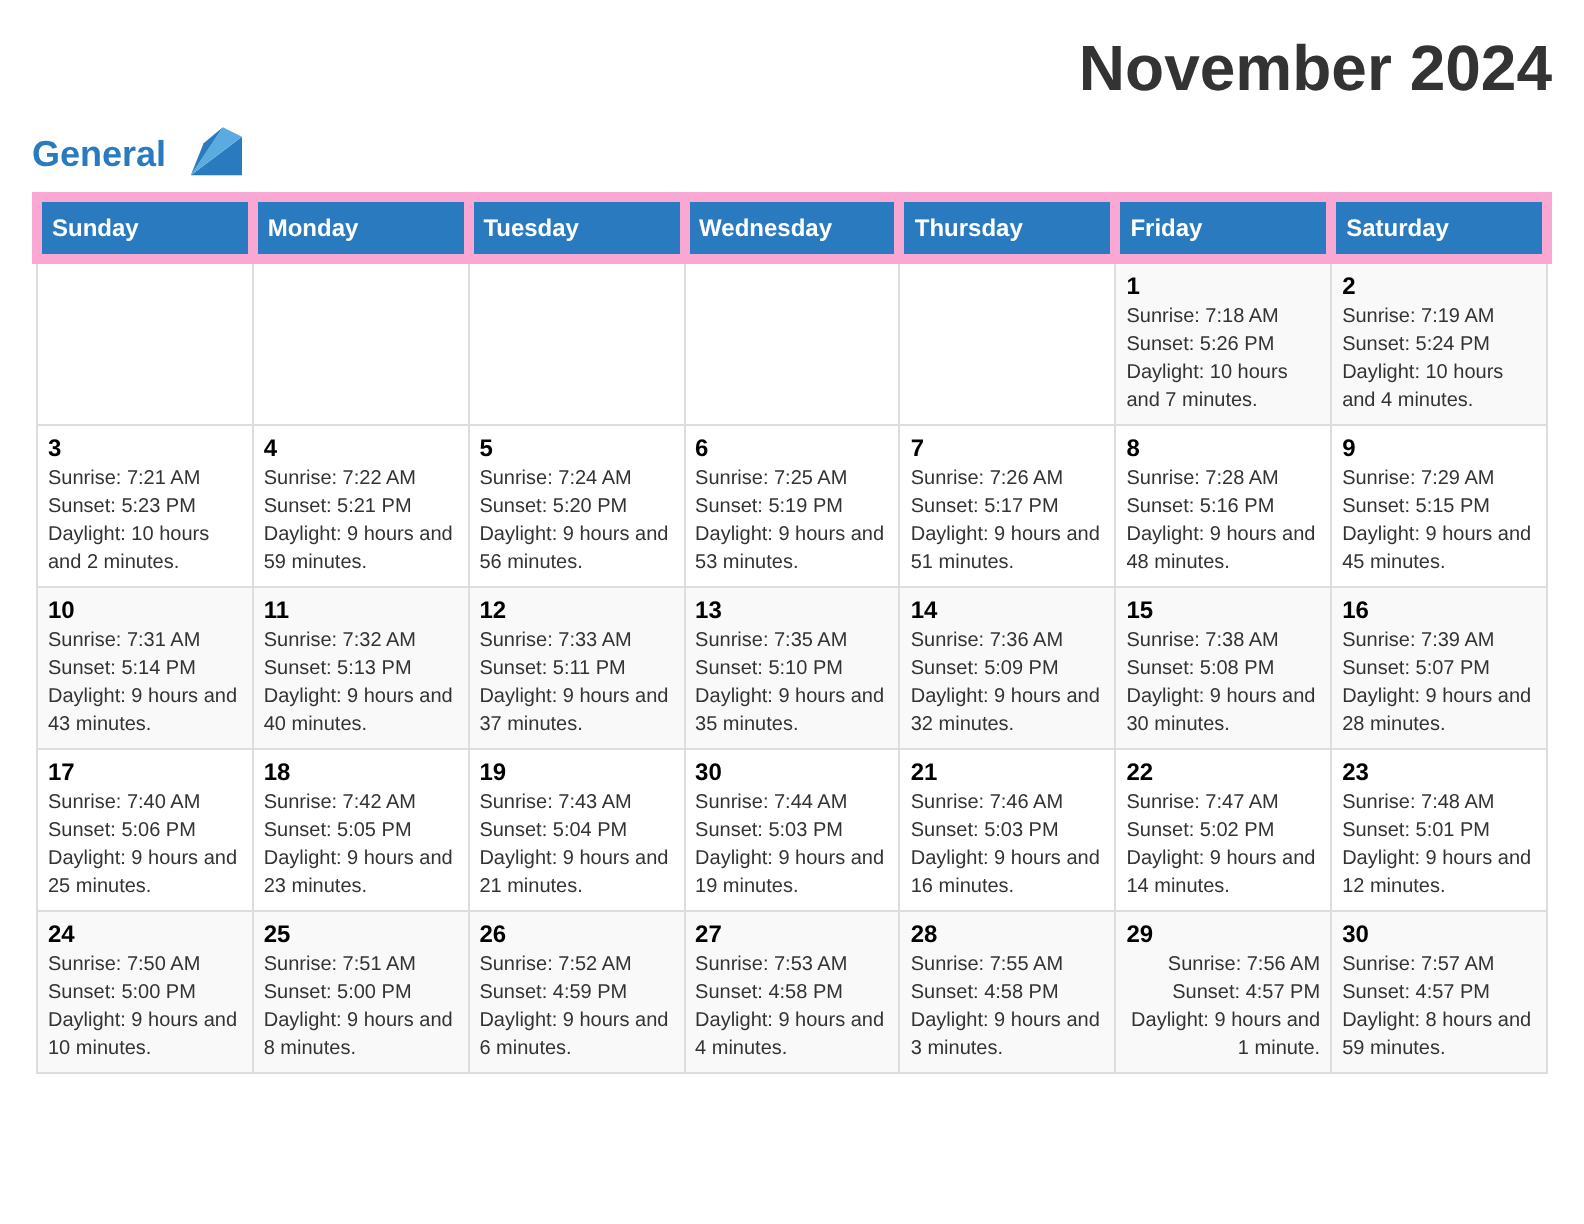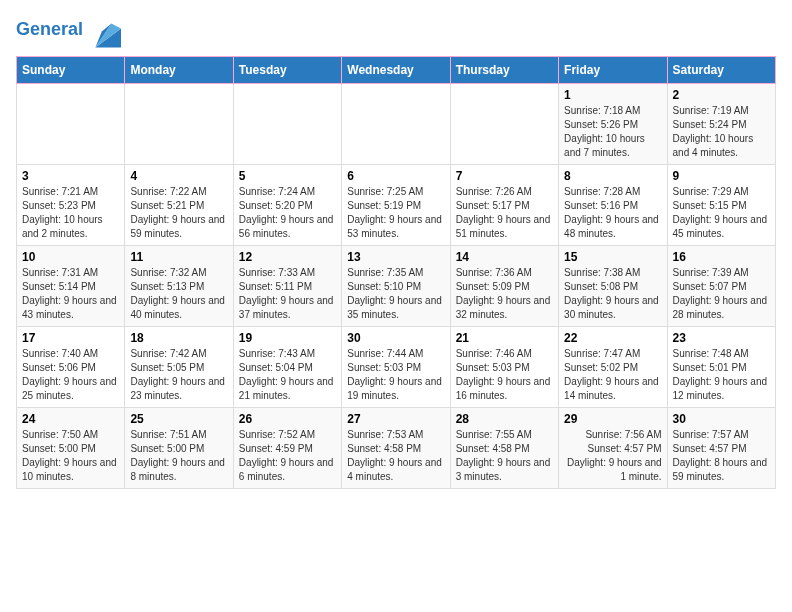--- a/index.html
+++ b/index.html
@@ -53,21 +53,21 @@
       border-collapse: collapse;
       font-size: 11px;
     }
     thead tr th {
       background: #2a7abf;
       color: #fff;
       text-align: left;
       padding: 6px 5px;
       font-size: 12px;
       font-weight: bold;
-      border: 1px solid #f9a8d4;
+      border: 5px solid #f9a8d4;
     }
     tbody tr td {
       border: 1px solid #ddd;
       padding: 4px 5px;
       vertical-align: top;
       width: 14.28%;
       min-height: 80px;
       background: #fff;
     }
     tbody tr:nth-child(odd) td {
@@ -89,31 +89,32 @@
     .empty-cell {
       background: #fff !important;
     }
   </style>
 </head>
 <body>
 
 <div class="header">
   <div class="logo">
     <div>
-      <div style="display:flex;align-items:flex-start;gap:2px;">
+      <div style="display:flex;align-items:flex-end;gap:2px;margin-top:40px;">
         <span class="logo-text"><span>General</span></span>
         <svg class="logo-icon" viewBox="0 0 40 34" xmlns="http://www.w3.org/2000/svg">
           <polygon points="8,34 40,10 40,34" fill="#2a7abf"></polygon>
           <polygon points="8,34 28,4 40,10" fill="#5aabdf"></polygon>
           <polygon points="8,34 16,14 28,4" fill="#2a7abf"></polygon>
         </svg>
       </div>
     </div>
   </div>
   <div class="title-block">
+    <h1>November 2024</h1>
   </div>
 </div>
 
 <table>
   <thead>
     <tr>
     <th>Sunday</th>
         <th>Monday</th>
         <th>Tuesday</th>
         <th>Wednesday</th>

